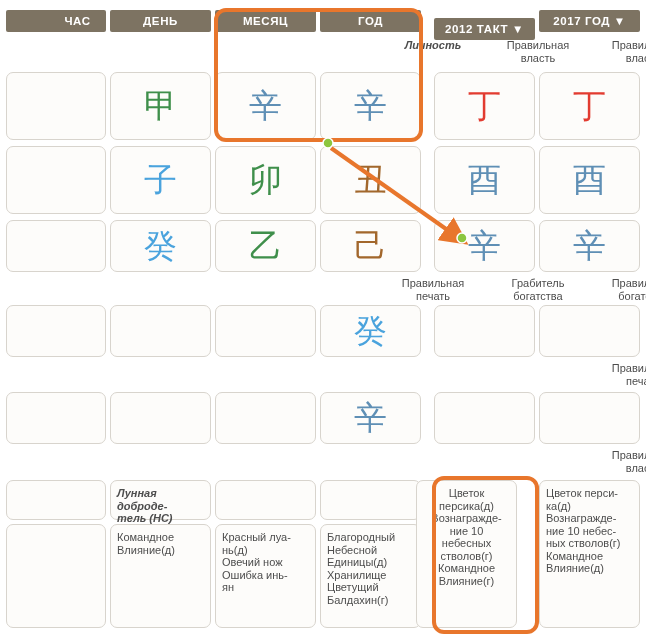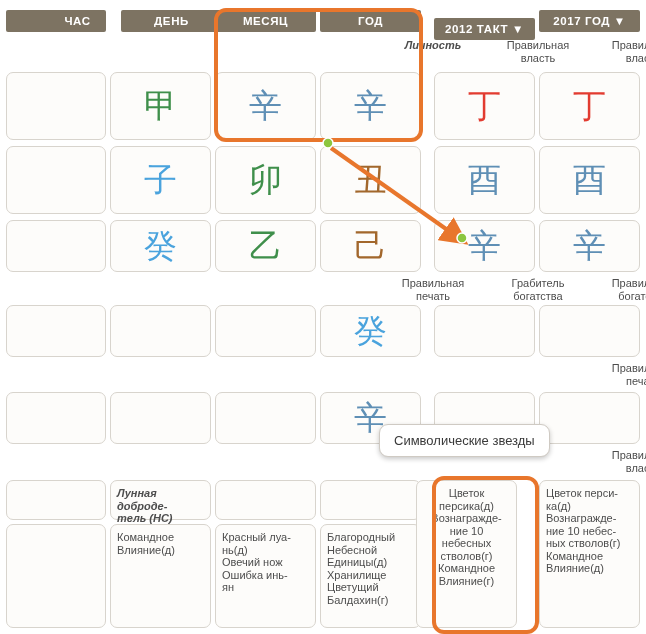--- a/index.html
+++ b/index.html
@@ -90,21 +90,21 @@
     padding: 8px 14px;
     white-space: nowrap;
   }
 </style>
 </head>
 <body>
 
 <div id="root">
 
   <div class="hdr c0" style="top:10px;padding-left:43px;">ЧАС</div>
-  <div class="hdr c1" style="top:10px;margin-left:11px;">ДЕНЬ</div>
+  <div class="hdr c1" style="top:10px;">ДЕНЬ</div>
   <div class="hdr c2" style="top:10px;">МЕСЯЦ</div>
   <div class="hdr c3" style="top:10px;">ГОД</div>
   <div class="hdr c4" style="top:18px;">2012 ТАКТ ▼</div>
   <div class="hdr c5" style="top:10px;">2017 ГОД ▼</div>
 
   <div class="lbl c1" style="top:39px;white-space:pre-line;font-style:italic;font-weight:bold;">Личность</div>
   <div class="lbl c2" style="top:39px;white-space:pre-line;">Правильная
 власть</div>
   <div class="lbl c3" style="top:39px;white-space:pre-line;">Правильная
 власть</div>
@@ -280,17 +280,14 @@
     <defs>
       <marker id="ah" markerWidth="7" markerHeight="7" refX="3.2" refY="3.5" orient="auto">
         <path d="M0,0 L7,3.5 L0,7 z" fill="#e8762c"></path>
       </marker>
     </defs>
     <line x1="331" y1="148" x2="456" y2="236" stroke="#e8762c" stroke-width="4" marker-end="url(#ah)"></line>
     <circle cx="328" cy="143" r="5" fill="#8cc63f" stroke="#ffffff" stroke-width="1.5"></circle>
     <circle cx="462" cy="238" r="5" fill="#8cc63f" stroke="#ffffff" stroke-width="1.5"></circle>
   </svg>
 
-  <div class="tooltip" style="left:379px;top:424px;">
-    <span>Символические звезды</span>
-  </div>
 
 </div>
 
 </body></html>

